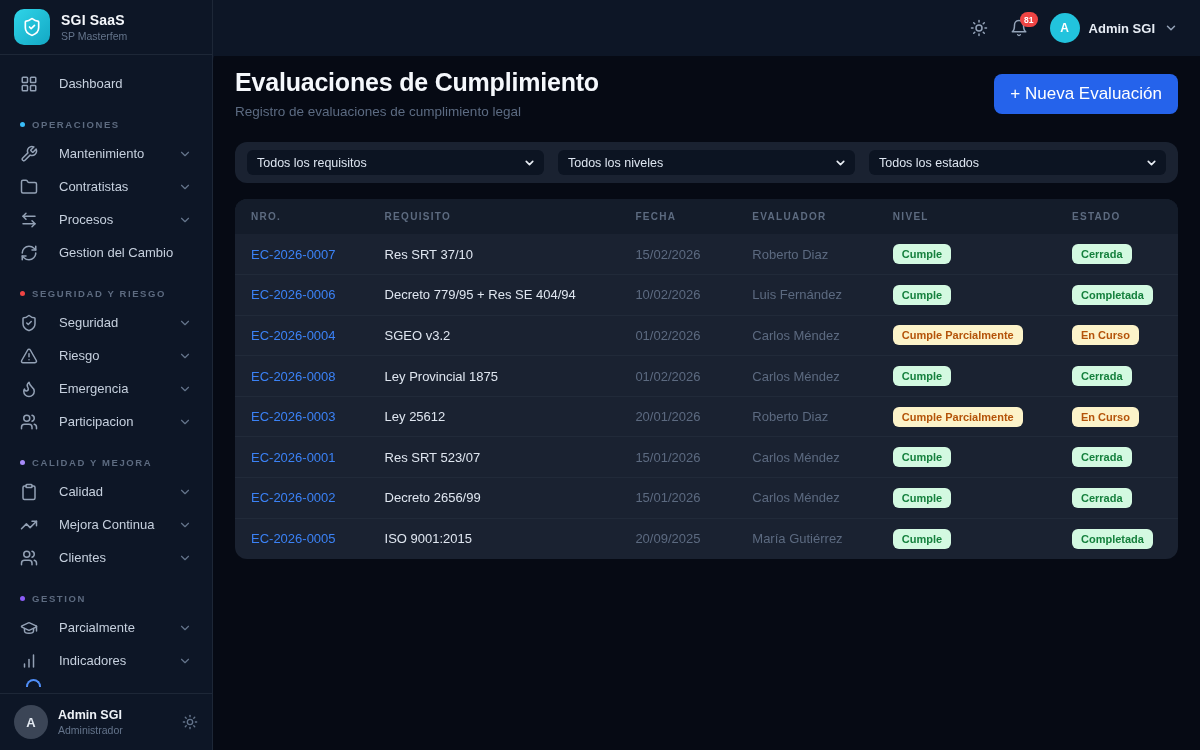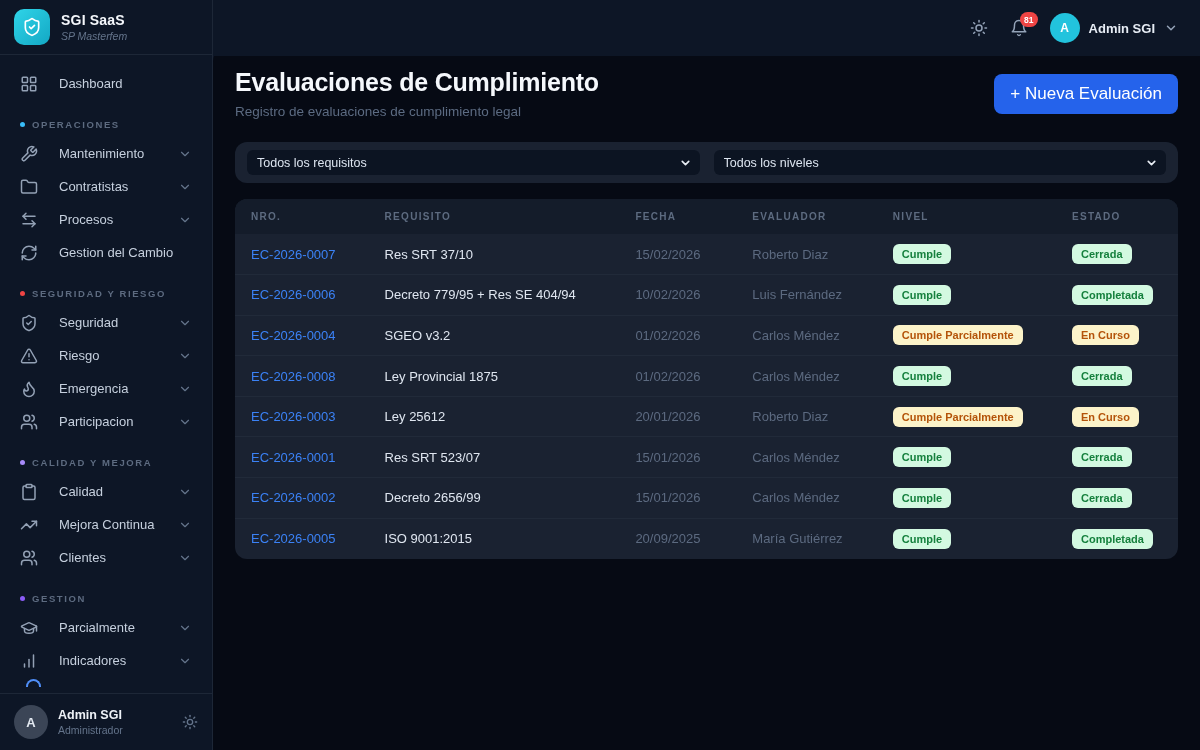--- a/index.html
+++ b/index.html
@@ -23,21 +23,21 @@
     border-bottom:1px solid rgba(148,163,184,.12);
     flex:none;
   }
   .brand-logo {
     width:36px; height:36px; border-radius:10px; flex:none;
     background:linear-gradient(135deg,#2fd4e8,#13a8c4);
     display:flex; align-items:center; justify-content:center; color:#fff;
   }
   .brand-logo svg { width:20px; height:20px; }
   .brand-name { font-size:14px; font-weight:800; color:#f4f7fb; letter-spacing:.2px; }
-  .brand-sub { font-size:10.5px; color:#64748b; margin-top:2px;font-style:italic; }
+  .brand-sub { font-size:10.5px; color:#64748b; margin-top:2px; }
 
   .nav { flex:1; padding:12px 12px 0; overflow:hidden; position:relative; }
   .nav-item {
     display:flex; align-items:center; gap:21px; height:33px;
     padding:0 8px; border-radius:8px; cursor:pointer; color:#c6d0de;
     font-size:13px;
   }
   .nav-icon { width:18px; height:18px; color:#93a1b5; flex:none; display:flex; }
   .nav-icon svg { width:18px; height:18px; }
   .nav-label { flex:1; white-space:nowrap; overflow:hidden; }
@@ -455,20 +455,25 @@
         <div class="select-wrap"><select><option>Todos los requisitos</option></select><span class="select-chevron">
             <svg viewBox="0 0 24 24" fill="none" stroke="currentColor" stroke-width="3" stroke-linecap="round" stroke-linejoin="round">
               <path d="m6 9 6 6 6-6"></path>
             </svg>
           </span></div>
         <div class="select-wrap"><select><option>Todos los niveles</option></select><span class="select-chevron">
             <svg viewBox="0 0 24 24" fill="none" stroke="currentColor" stroke-width="3" stroke-linecap="round" stroke-linejoin="round">
               <path d="m6 9 6 6 6-6"></path>
             </svg>
           </span></div>
+        <div class="select-wrap"><select><option>Todos los estados</option></select><span class="select-chevron">
+            <svg viewBox="0 0 24 24" fill="none" stroke="currentColor" stroke-width="3" stroke-linecap="round" stroke-linejoin="round">
+              <path d="m6 9 6 6 6-6"></path>
+            </svg>
+          </span></div>
       </div>
 
     <div class="table-card">
       <table>
         <colgroup>
             <col class="c1">
             <col class="c2">
             <col class="c3">
             <col class="c4">
             <col class="c5">

